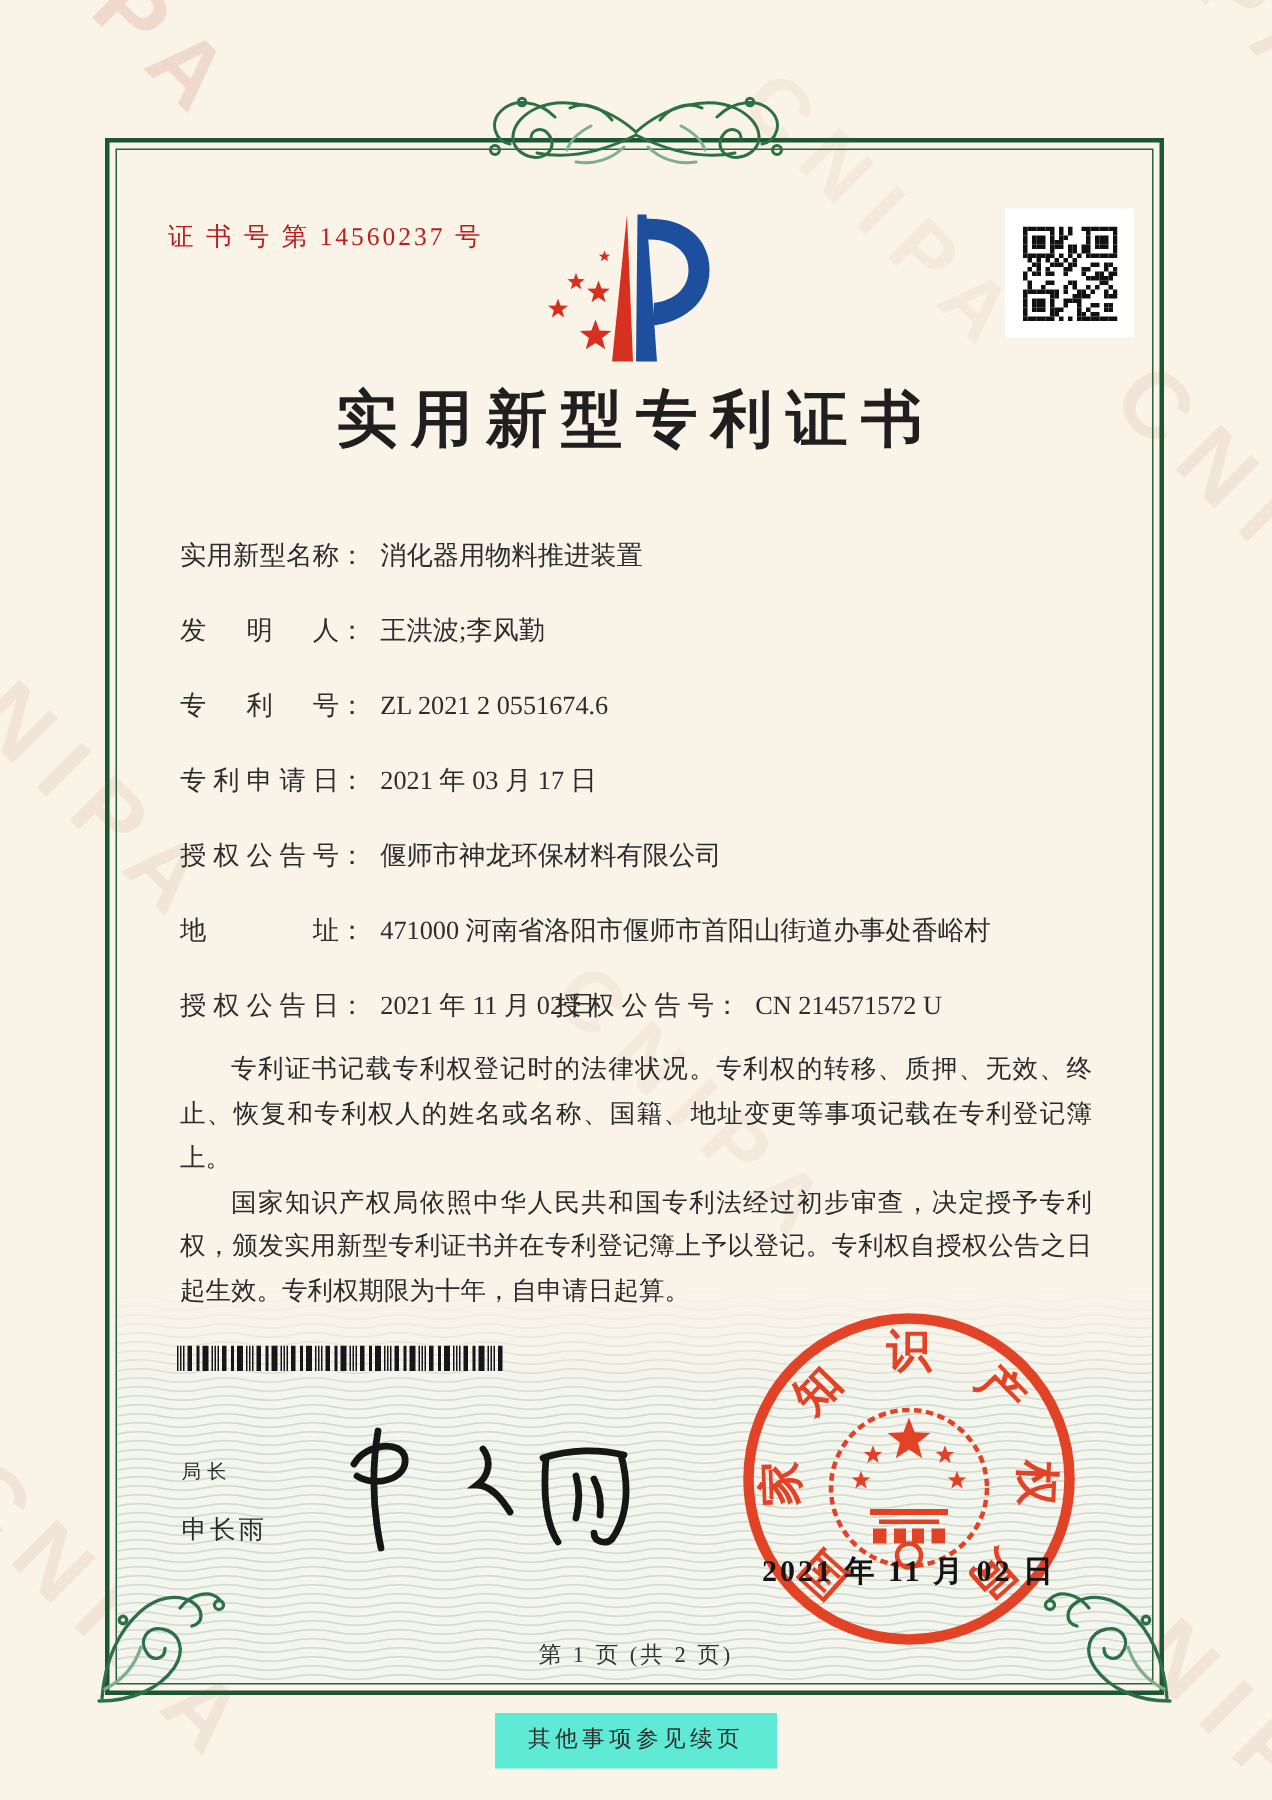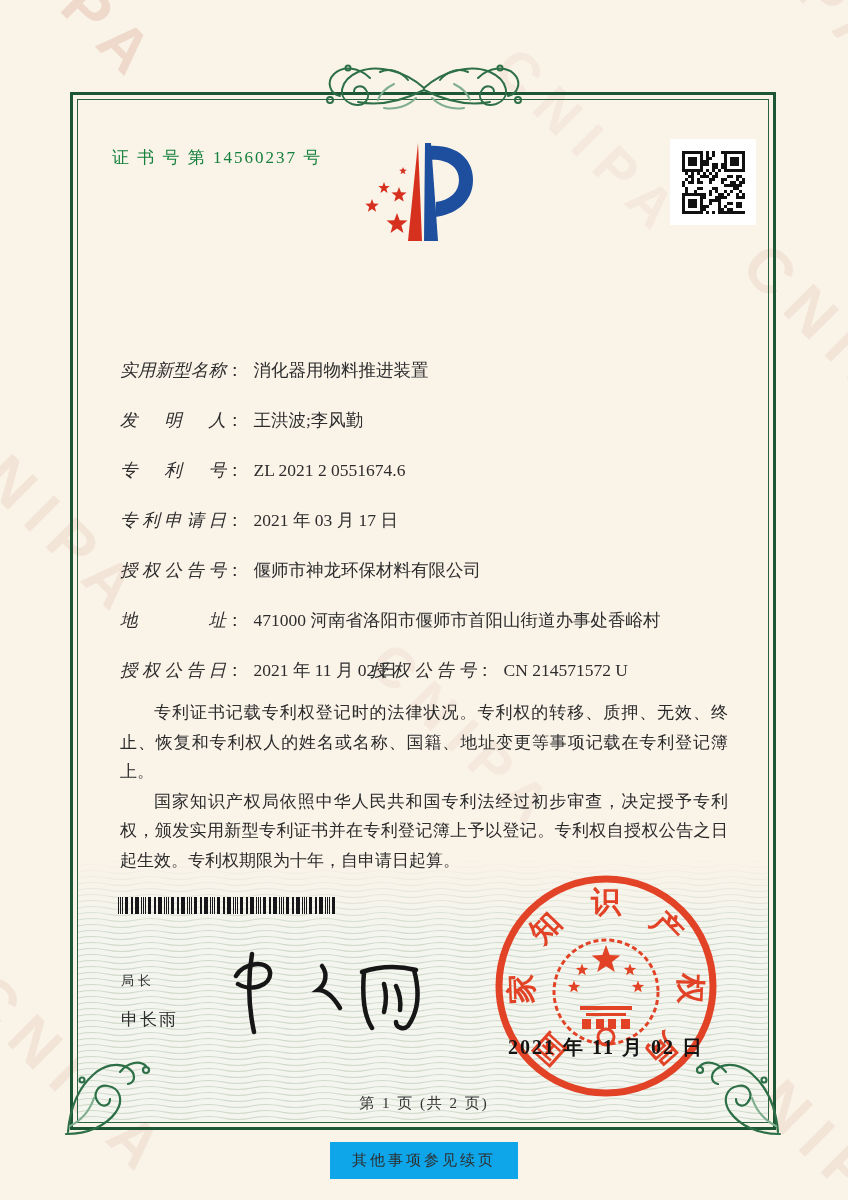--- a/index.html
+++ b/index.html
@@ -14,45 +14,45 @@
   
   .wave-zone{position:absolute;left:78px;top:856px;width:690px;height:266px;z-index:1;background:#f3f5ee;}
   .wave-fade{position:absolute;left:0;top:0;width:690px;height:80px;
              background:linear-gradient(#faf3e8,rgba(250,243,232,0));}
   
   .frame{position:absolute;left:70px;top:92px;width:700px;height:1032px;
          border:3px solid #1d5634;z-index:2;pointer-events:none;}
   .frame-inner{position:absolute;inset:4px;border:1px solid #2a6240;}
   .orn{position:absolute;z-index:3;pointer-events:none;}
   
-  .cert-no{position:absolute;left:112px;top:146px;font-size:17px;letter-spacing:2px;color:#15803d;z-index:4;}
+  .cert-no{position:absolute;left:112px;top:146px;font-size:17px;letter-spacing:2px;color:#b91c1c;z-index:4;}
   .logo{position:absolute;left:358px;top:140px;z-index:4;}
   .qr-patch{position:absolute;left:670px;top:139px;width:86px;height:86px;background:#fff;z-index:4;
             display:flex;align-items:center;justify-content:center;}
   .title{position:absolute;left:0;top:252px;width:848px;text-align:center;font-size:41px;
          font-weight:bold;letter-spacing:9px;color:#1f1f1f;z-index:4;}
   .fields{position:absolute;left:120px;top:345px;width:616px;z-index:4;font-size:17.5px;}
   .frow{position:absolute;left:0;width:616px;height:26px;white-space:nowrap;}
-  .ltext{display:inline-block;width:106px;text-align:justify;text-align-last:justify;vertical-align:top;font-style:italic;}
+  .ltext{display:inline-block;width:106px;text-align:justify;text-align-last:justify;vertical-align:top;}
   .fvalue{padding-left:10px;}
   .fpair2{position:absolute;left:250px;top:0;}
   .paras{position:absolute;left:120px;top:698px;width:608px;z-index:4;}
   .paras p{margin:0;font-size:17px;line-height:29.5px;text-align:justify;text-indent:2em;color:#2b2b2b;}
   .barcode{position:absolute;left:118px;top:897px;z-index:4;}
   .seal{position:absolute;left:492px;top:872px;z-index:4;opacity:.95;}
   .seal-char{font-size:30px;font-weight:bold;fill:#e23a1d;text-anchor:middle;dominant-baseline:central;
              font-family:"Liberation Serif",serif;}
   .seal-date{position:absolute;left:492px;top:1034px;width:228px;text-align:center;font-size:20px;
              letter-spacing:2px;color:#141414;z-index:5;font-weight:600;}
   .signer-title{position:absolute;left:121px;top:972px;font-size:13px;letter-spacing:4px;z-index:4;}
   .signer-name{position:absolute;left:121px;top:1008px;font-size:17px;letter-spacing:2px;z-index:4;}
   .signature{position:absolute;left:224px;top:940px;z-index:4;}
   .page-num{position:absolute;left:0;top:1094px;width:848px;text-align:center;font-size:15px;
             letter-spacing:2px;z-index:4;color:#333;}
-  .cont-note{position:absolute;left:330px;top:1142px;width:188px;height:37px;background:#0ea5e9;
+  .cont-note{position:absolute;left:330px;top:1142px;width:188px;height:37px;background:#5eead4;
              text-align:center;line-height:37px;font-size:15px;letter-spacing:3px;z-index:4;color:#2e2e2e;}
   svg{display:block;}
 </style>
 </head>
 <body>
 
 <div class="page">
 
   <div class="wm" style="left:-70px;top:-55px;">CNIPA</div>
   <div class="wm wm2" style="left:666px;top:-70px;">CNIPA</div>
@@ -346,20 +346,21 @@
         <rect x="42" y="60" width="3" height="3" fill="#111"></rect>
         <rect x="45" y="60" width="3" height="3" fill="#111"></rect>
         <rect x="48" y="60" width="3" height="3" fill="#111"></rect>
         <rect x="51" y="60" width="3" height="3" fill="#111"></rect>
         <rect x="54" y="60" width="3" height="3" fill="#111"></rect>
         <rect x="57" y="60" width="3" height="3" fill="#111"></rect>
         <rect x="60" y="60" width="3" height="3" fill="#111"></rect>
       </svg>
   </div>
 
+  <div class="title">实用新型专利证书</div>
 
   <div class="fields">
     <div class="frow" style="top:13px">
       <span><span class="ltext">实用新型名称</span><span>：</span></span><span class="fvalue">消化器用物料推进装置</span>
     </div>
     <div class="frow" style="top:63px">
       <span><span class="ltext">发明人</span><span>：</span></span><span class="fvalue">王洪波;李风勤</span>
     </div>
     <div class="frow" style="top:113px">
       <span><span class="ltext">专利号</span><span>：</span></span><span class="fvalue">ZL 2021 2 0551674.6</span>

